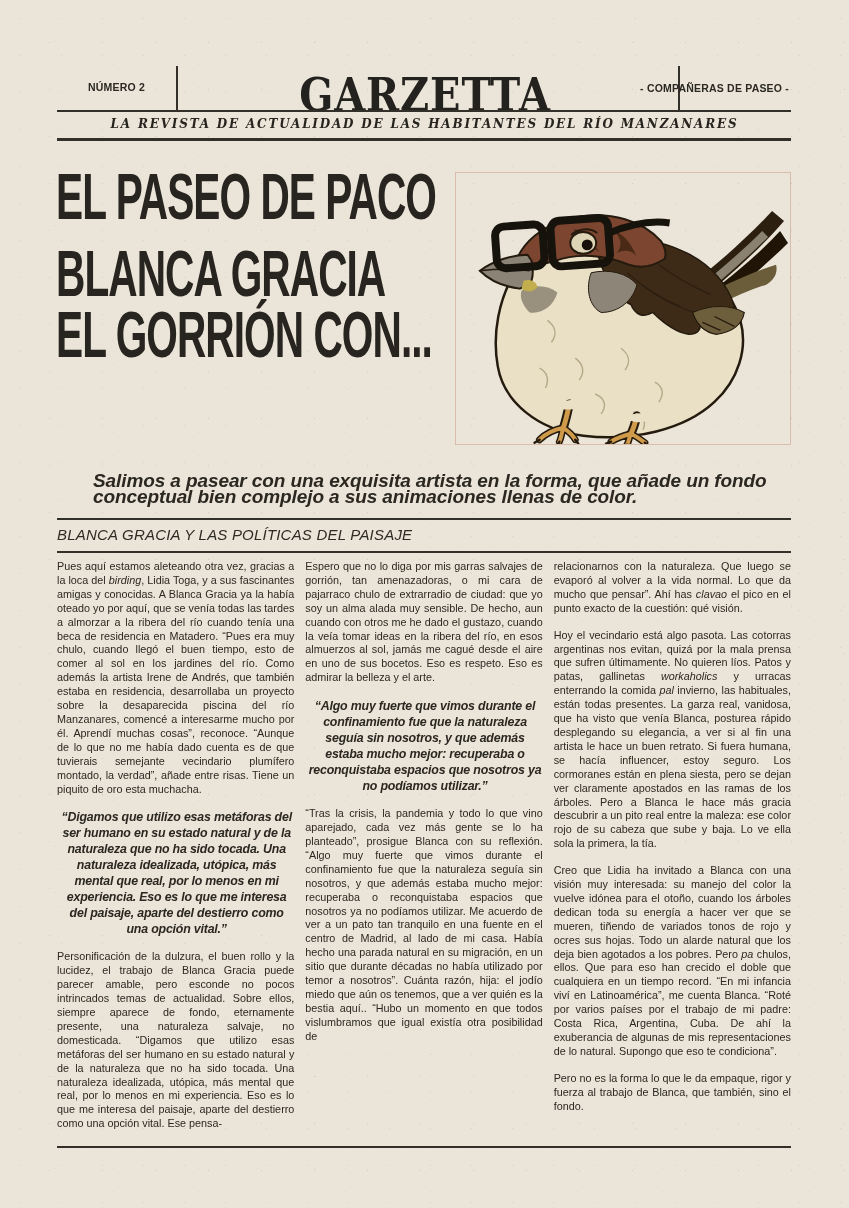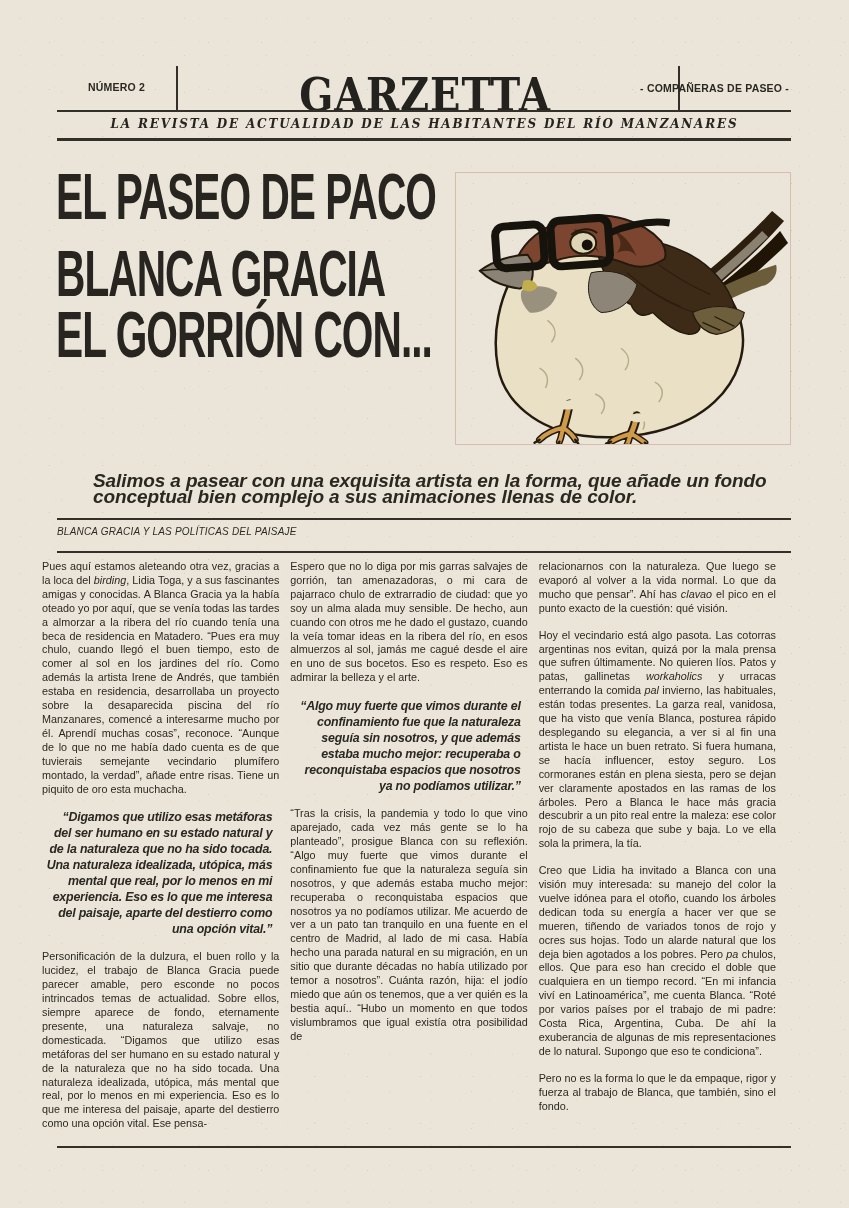--- a/index.html
+++ b/index.html
@@ -46,28 +46,28 @@
   .hl.sub:nth-of-type(2){margin-top:16px;}
   .hl.sub span{font-size:64px; line-height:59px; letter-spacing:-1.5px; transform:scaleX(.635);}
   
   .illo{position:absolute; left:455px; top:172px; width:336px; height:273px;
         border:1px solid var(--frame);}
   .illo svg{display:block; width:100%; height:100%;}
   
   .lede{position:absolute; left:57px; top:473px; width:734px;
         font-size:19px; line-height:15.8px; font-weight:bold; font-style:italic; letter-spacing:-.1px;margin-left:36px;}
   .kicker{position:absolute; left:57px; top:526px; width:734px;
-          font-size:10px; font-style:italic; letter-spacing:.2px; color:#2e2b25;}
+          font-size:15px; font-style:italic; letter-spacing:.2px; color:#2e2b25;}
   
-  .cols{position:absolute; left:42px; top:560px; width:734px; height:584px; overflow:hidden;
+  .cols{position:absolute; left:57px; top:560px; width:734px; height:584px; overflow:hidden;
         display:flex; gap:11px;}
   .col{flex:1 1 0; font-size:10.8px; line-height:13.9px; text-align:justify; color:var(--ink);}
   .col p{margin:0 0 13px 0;}
   .col p:last-child{margin-bottom:18px;}
-  .pq{margin:13px 7px 13px 2px; text-align:right; font-weight:bold; font-style:italic;
+  .pq{margin:13px 0 13px 2px; text-align:center; font-weight:bold; font-style:italic;
       font-size:12.4px; line-height:16px; letter-spacing:-.2px;}
   .col em{font-style:italic;}
 </style>
 </head>
 <body>
 
 <div class="page">
 
   <div class="issue">NÚMERO 2</div>
   <div class="vrule vl"></div>

